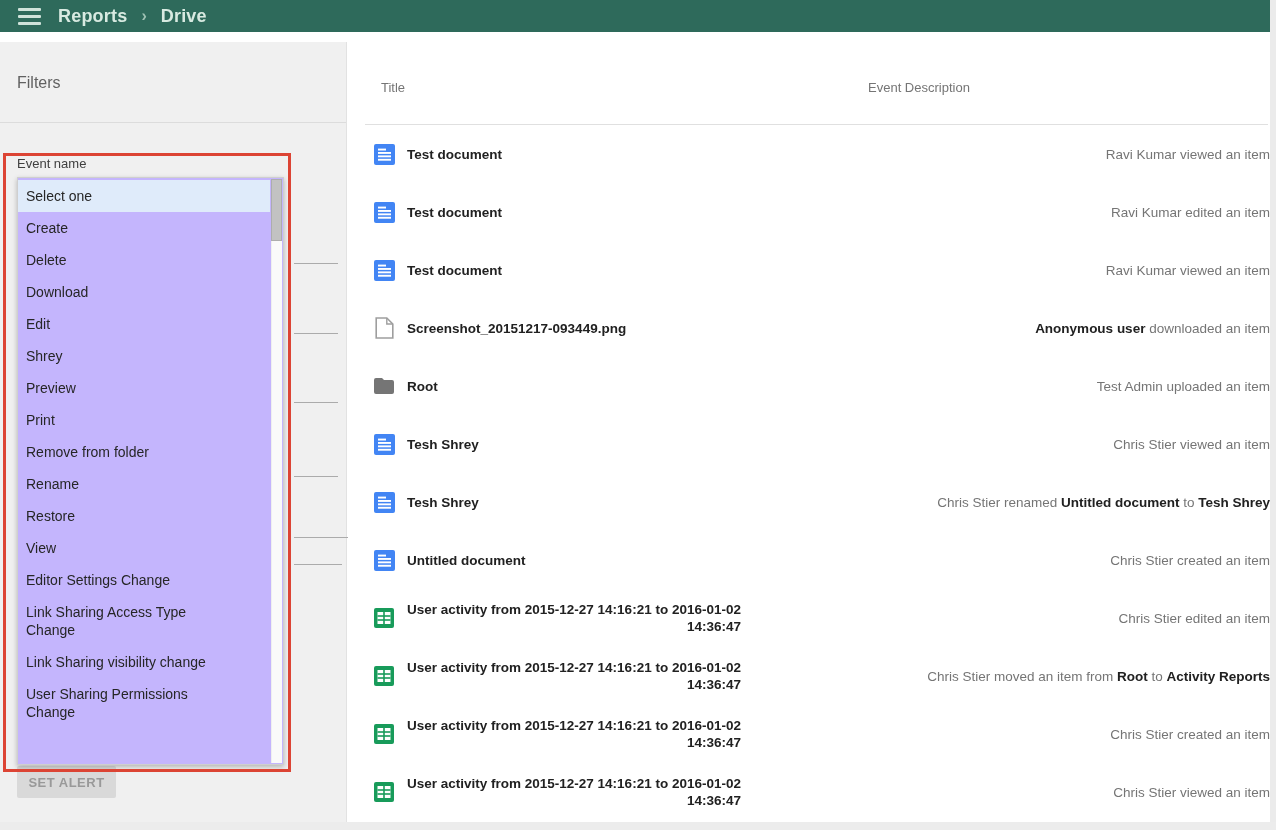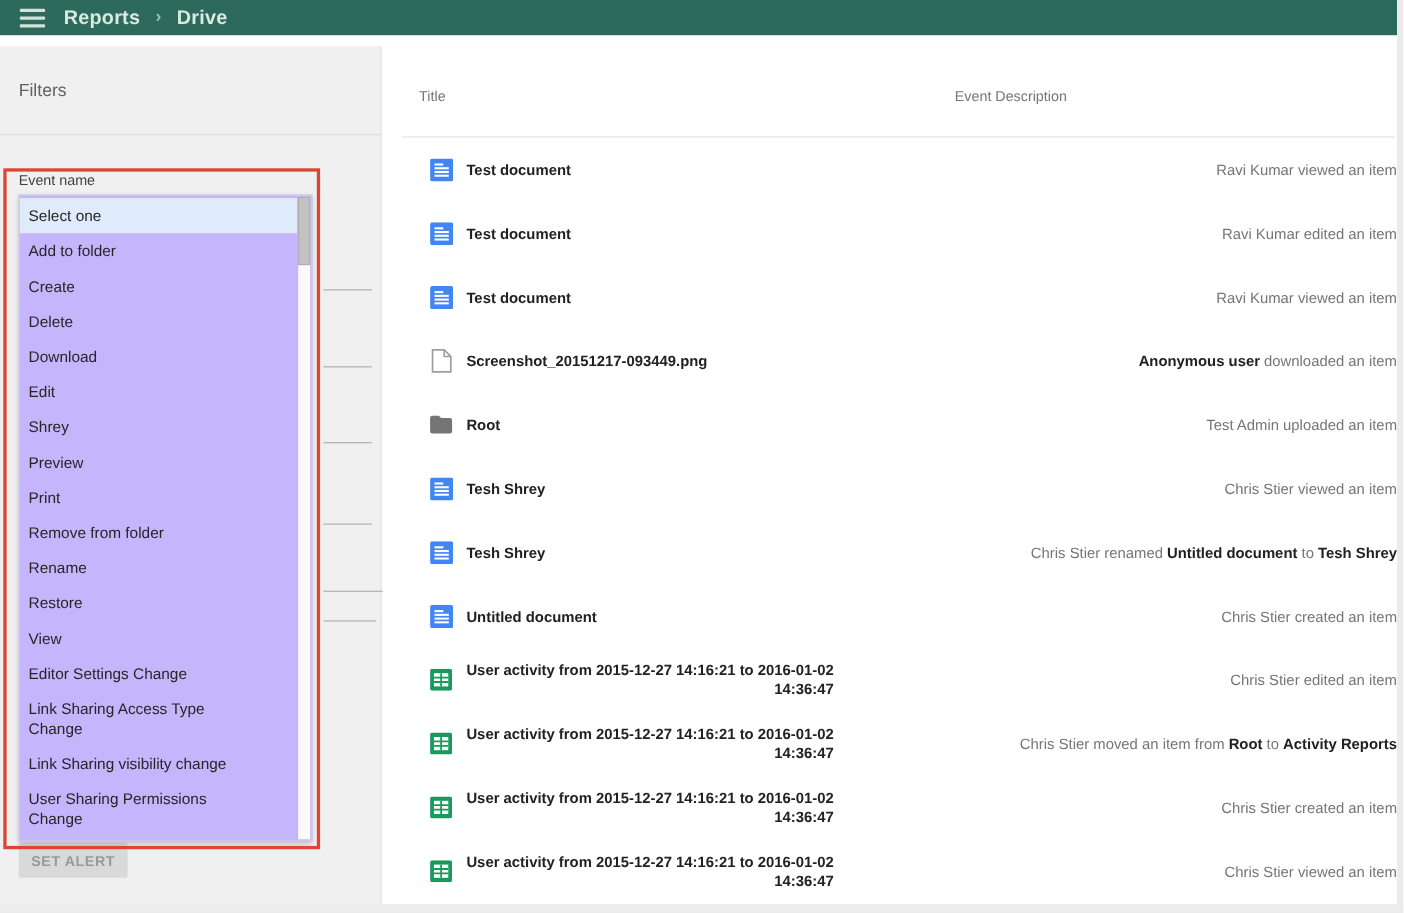--- a/index.html
+++ b/index.html
@@ -58,21 +58,21 @@
   }
 
   
   .content { position:absolute; top:42px; left:348px; width:922px; height:780px; background:#fff;text-align:right; }
   .col-head { position:absolute; top:38px; font-size:13px; color:#757575; }
   .col-head.title { left:33px; }
   .col-head.desc { left:520px; }
   .head-divider { position:absolute; top:82px; left:17px; right:2px; height:1px; background:#E0E0E0; }
   .rows { position:absolute; top:83px; left:0; right:0; }
   .row { height:58px; display:flex; align-items:center; }
-  .cell-title { width:520px; padding-left:42px; padding-right:40px; display:flex; align-items:center; }
+  .cell-title { width:520px; padding-left:25px; padding-right:40px; display:flex; align-items:center; }
   .icon-host { width:22px; height:22px; flex-shrink:0; margin-right:12px; display:flex; align-items:center; justify-content:center; }
   .title-text { font-size:13.5px; font-weight:bold; color:#212121; line-height:17px; white-space:pre-line; }
   .cell-desc { flex:1; font-size:13.5px; color:#757575; line-height:17px; }
   .cell-desc .b { font-weight:bold; color:#212121; }
 </style>
 </head>
 <body>
 
 <div class="app">
 
@@ -98,21 +98,20 @@
     <div class="hline" style="top:360px; left:294px; width:44px;"></div>
     <div class="hline" style="top:434px; left:294px; width:44px;"></div>
     <div class="hline" style="top:495px; left:294px; width:64px;"></div>
     <div class="hline" style="top:522px; left:294px; width:48px;"></div>
 
     <div class="event-label">Event name</div>
 
     <div class="dropdown">
       <ul>
           <li class="opt selected">Select one</li>
-          <li class="opt">Add to folder</li>
           <li class="opt">Create</li>
           <li class="opt">Delete</li>
           <li class="opt">Download</li>
           <li class="opt">Edit</li>
           <li class="opt">Shrey</li>
           <li class="opt">Preview</li>
           <li class="opt">Print</li>
           <li class="opt">Remove from folder</li>
           <li class="opt">Rename</li>
           <li class="opt">Restore</li>

